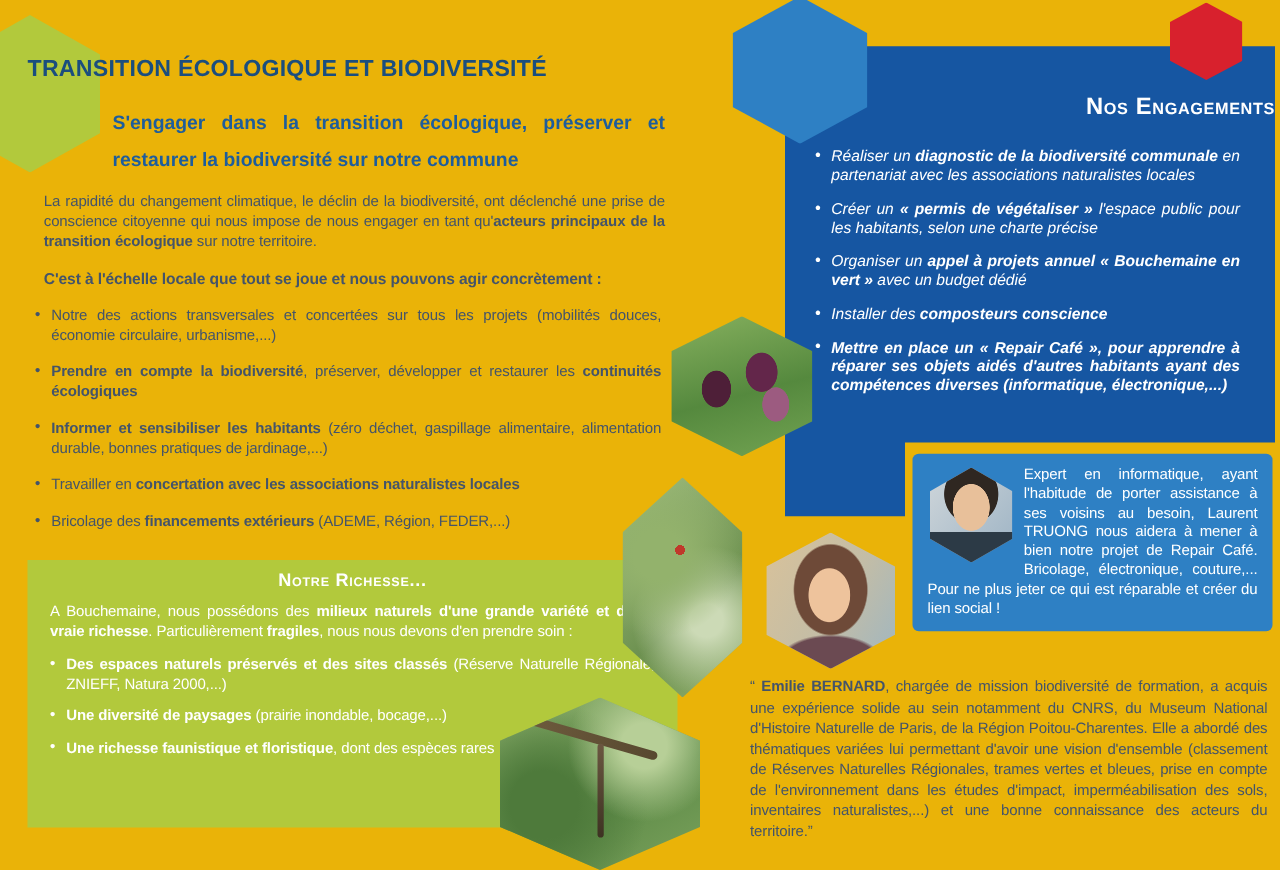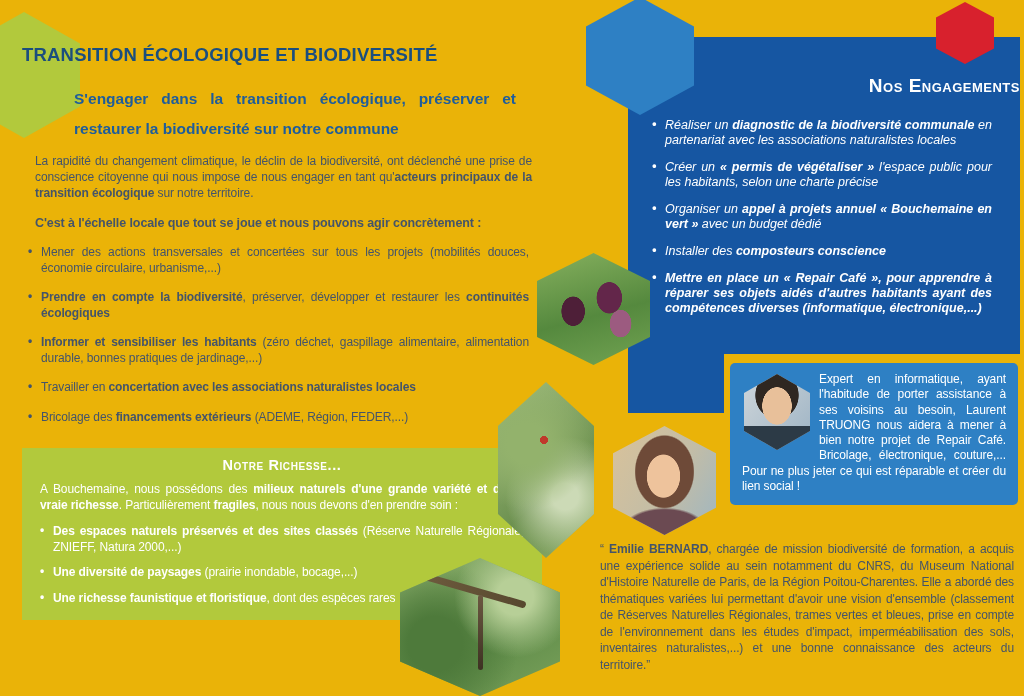--- a/index.html
+++ b/index.html
@@ -13,34 +13,34 @@
   .hex{clip-path:polygon(50% 0%,100% 25%,100% 75%,50% 100%,0% 75%,0% 25%);}
 
   
   .green-hex-tl{left:-32px; top:12px; width:112px; height:126px; background:var(--green,#b2c93c); z-index:2;}
   .blue-hex{left:586px; top:-3px; width:108px; height:118px; background:var(--light_blue,#2e80c4); z-index:6;}
   .red-hex{left:936px; top:2px; width:58px; height:62px; background:var(--red,#d8212d); z-index:7;}
 
   
   .title{left:22px; top:44px; width:520px; margin:0; font-size:18.5px; font-weight:bold;
          color:var(--title_blue,#1b4e7e); letter-spacing:.2px; z-index:3;}
-  .subtitle{left:74px; top:84px; width:442px; margin:0; font-size:15.5px; font-weight:bold;
+  .subtitle{left:90px; top:84px; width:442px; margin:0; font-size:15.5px; font-weight:bold;
             color:var(--subtitle_blue,#1e5d9c); text-align:justify; line-height:30px; z-index:3;}
   .bodytext{color:var(--body_text,#44546a); letter-spacing:-.1px;}
   .intro{left:35px; top:153px; width:497px; margin:0; font-size:12px; line-height:16px; text-align:justify;}
   .lead{left:35px; top:216px; width:500px; margin:0; font-size:12.5px; font-weight:bold;}
   ul.blist{list-style:none; margin:0; padding:0;}
   ul.blist li{position:relative; padding-left:13px; text-align:justify; }
   ul.blist li::before{content:"\2022"; position:absolute; left:0; top:-1px; font-weight:bold;}
   .left-bullets{left:28px; top:245px; width:501px; font-size:12px; line-height:15.5px;}
   .left-bullets li{margin-bottom:14px;}
   .b{font-weight:bold;}
 
   
-  .richesse{left:22px; top:448px; width:520px; height:172px; box-sizing:border-box;
+  .richesse{left:22px; top:448px; width:520px; height:214px; box-sizing:border-box;
             background:var(--green,#b2c93c); color:#fff; padding:7px 18px; z-index:1;}
   .richesse h2{margin:2px 0 9px; text-align:center; font-variant:small-caps; font-size:14.5px;
                letter-spacing:.6px; font-weight:bold;}
   .richesse .rintro{margin:0 0 11px; font-size:12px; line-height:15.5px; text-align:justify; letter-spacing:-.1px;}
   .richesse li{margin-bottom:10px; font-size:12px; line-height:15.5px; letter-spacing:-.1px;}
 
   
   .panel{left:628px; top:37px; width:392px; height:317px; background:var(--dark_blue,#1656a2); z-index:4;}
   .panel-ext{left:628px; top:340px; width:96px; height:73px; background:var(--dark_blue,#1656a2); z-index:4;}
   .panel h2{margin:38px 0 0; text-align:right; color:#fff; font-variant:small-caps;
@@ -99,21 +99,21 @@
 
   <div class="abs hex green-hex-tl"></div>
   <div class="abs hex blue-hex"></div>
   <div class="abs hex red-hex"></div>
 
   <h1 class="abs title">TRANSITION ÉCOLOGIQUE ET BIODIVERSITÉ</h1>
   <p class="abs subtitle">S'engager dans la transition écologique, préserver et restaurer la biodiversité sur notre commune</p>
   <p class="abs intro bodytext"><span>La rapidité du changement climatique, le déclin de la biodiversité, ont déclenché une prise de conscience citoyenne qui nous impose de nous engager en tant qu'</span><span class="b">acteurs principaux de la transition écologique</span><span> sur notre territoire.</span></p>
   <p class="abs lead bodytext">C'est à l'échelle locale que tout se joue et nous pouvons agir concrètement :</p>
   <ul class="abs blist left-bullets bodytext">
-    <li><span>Mener des actions transversales et concertées sur tous les projets (mobilités douces, économie circulaire, urbanisme,...)</span></li>
+    <li><span>Notre des actions transversales et concertées sur tous les projets (mobilités douces, économie circulaire, urbanisme,...)</span></li>
     <li><span class="b">Prendre en compte la biodiversité</span><span>, préserver, développer et restaurer les </span><span class="b">continuités écologiques</span></li>
     <li><span class="b">Informer et sensibiliser les habitants</span><span> (zéro déchet, gaspillage alimentaire, alimentation durable, bonnes pratiques de jardinage,...)</span></li>
     <li><span>Travailler en </span><span class="b">concertation avec les associations naturalistes locales</span></li>
     <li><span>Bricolage des </span><span class="b">financements extérieurs</span><span> (ADEME, Région, FEDER,...)</span></li>
   </ul>
 
   <section class="abs richesse">
     <h2>Notre Richesse...</h2>
     <p class="rintro"><span>A Bouchemaine, nous possédons des </span><span class="b">milieux naturels d'une grande variété et d'une vraie richesse</span><span>. Particulièrement </span><span class="b">fragiles</span><span>, nous nous devons d'en prendre soin :</span></p>
     <ul class="blist">

